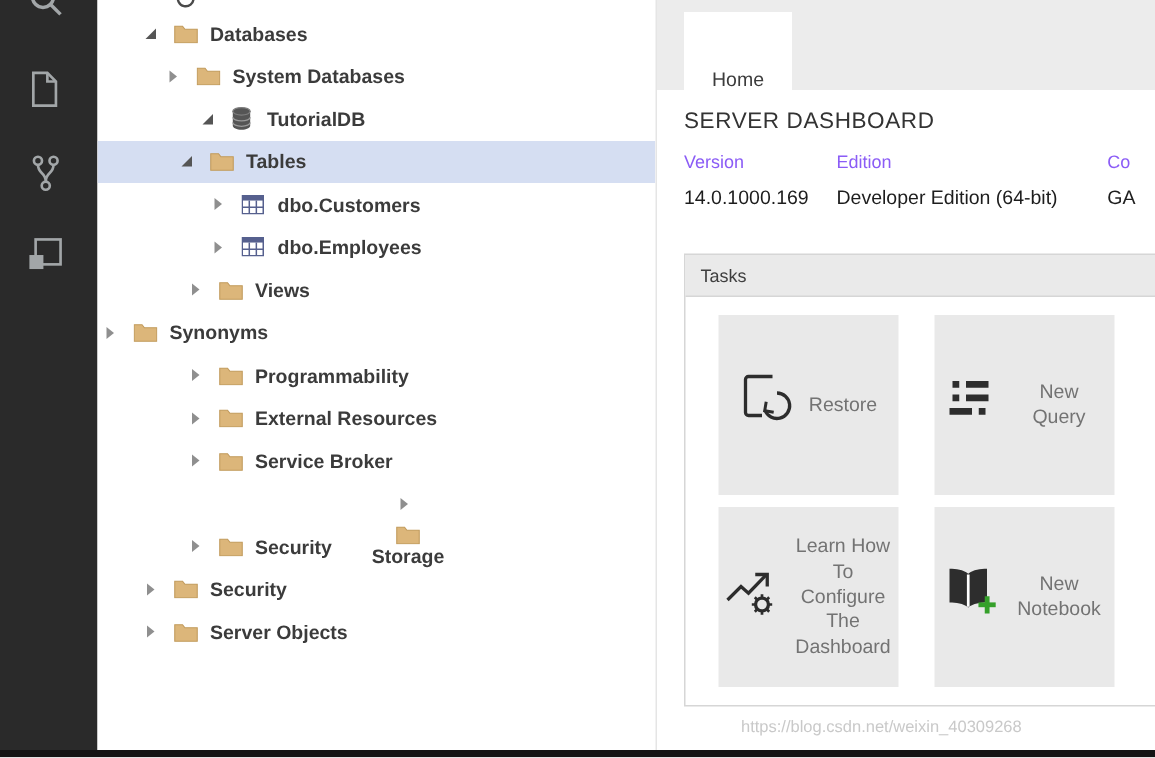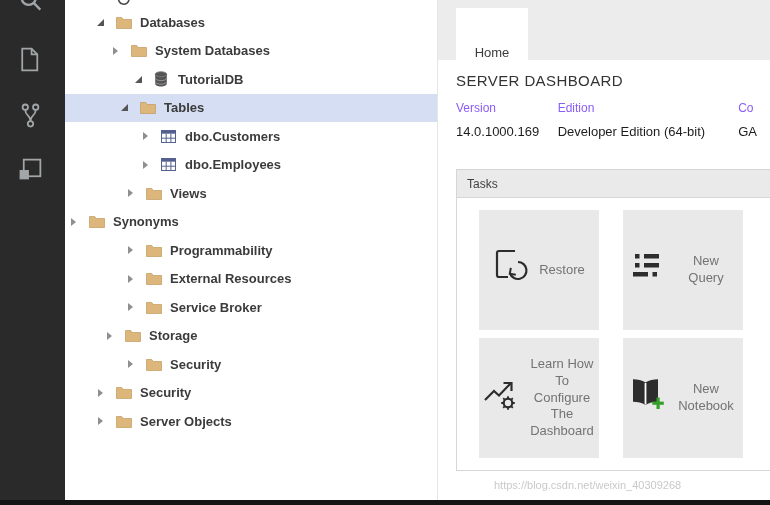--- a/index.html
+++ b/index.html
@@ -208,21 +208,21 @@
           <span class="chev collapsed">
             <i></i>
           </span>
           <span class="icon-cell">
             <svg width="16" height="13" viewBox="0 0 16 13">
               <path d="M.5 12.5 V1.5 h5.2 l1.6 2 h8.2 v9 z" fill="#dcb67a" stroke="#c19a5b" stroke-width="0.7"></path>
             </svg>
           </span>
           <span class="tree-label">Service Broker</span>
         </div>
-        <div class="tree-row" style="padding-left: 36px;">
+        <div class="tree-row" style="padding-left: 36px; flex-direction: column;">
           <span class="chev collapsed">
             <i></i>
           </span>
           <span class="icon-cell">
             <svg width="16" height="13" viewBox="0 0 16 13">
               <path d="M.5 12.5 V1.5 h5.2 l1.6 2 h8.2 v9 z" fill="#dcb67a" stroke="#c19a5b" stroke-width="0.7"></path>
             </svg>
           </span>
           <span class="tree-label">Storage</span>
         </div>

